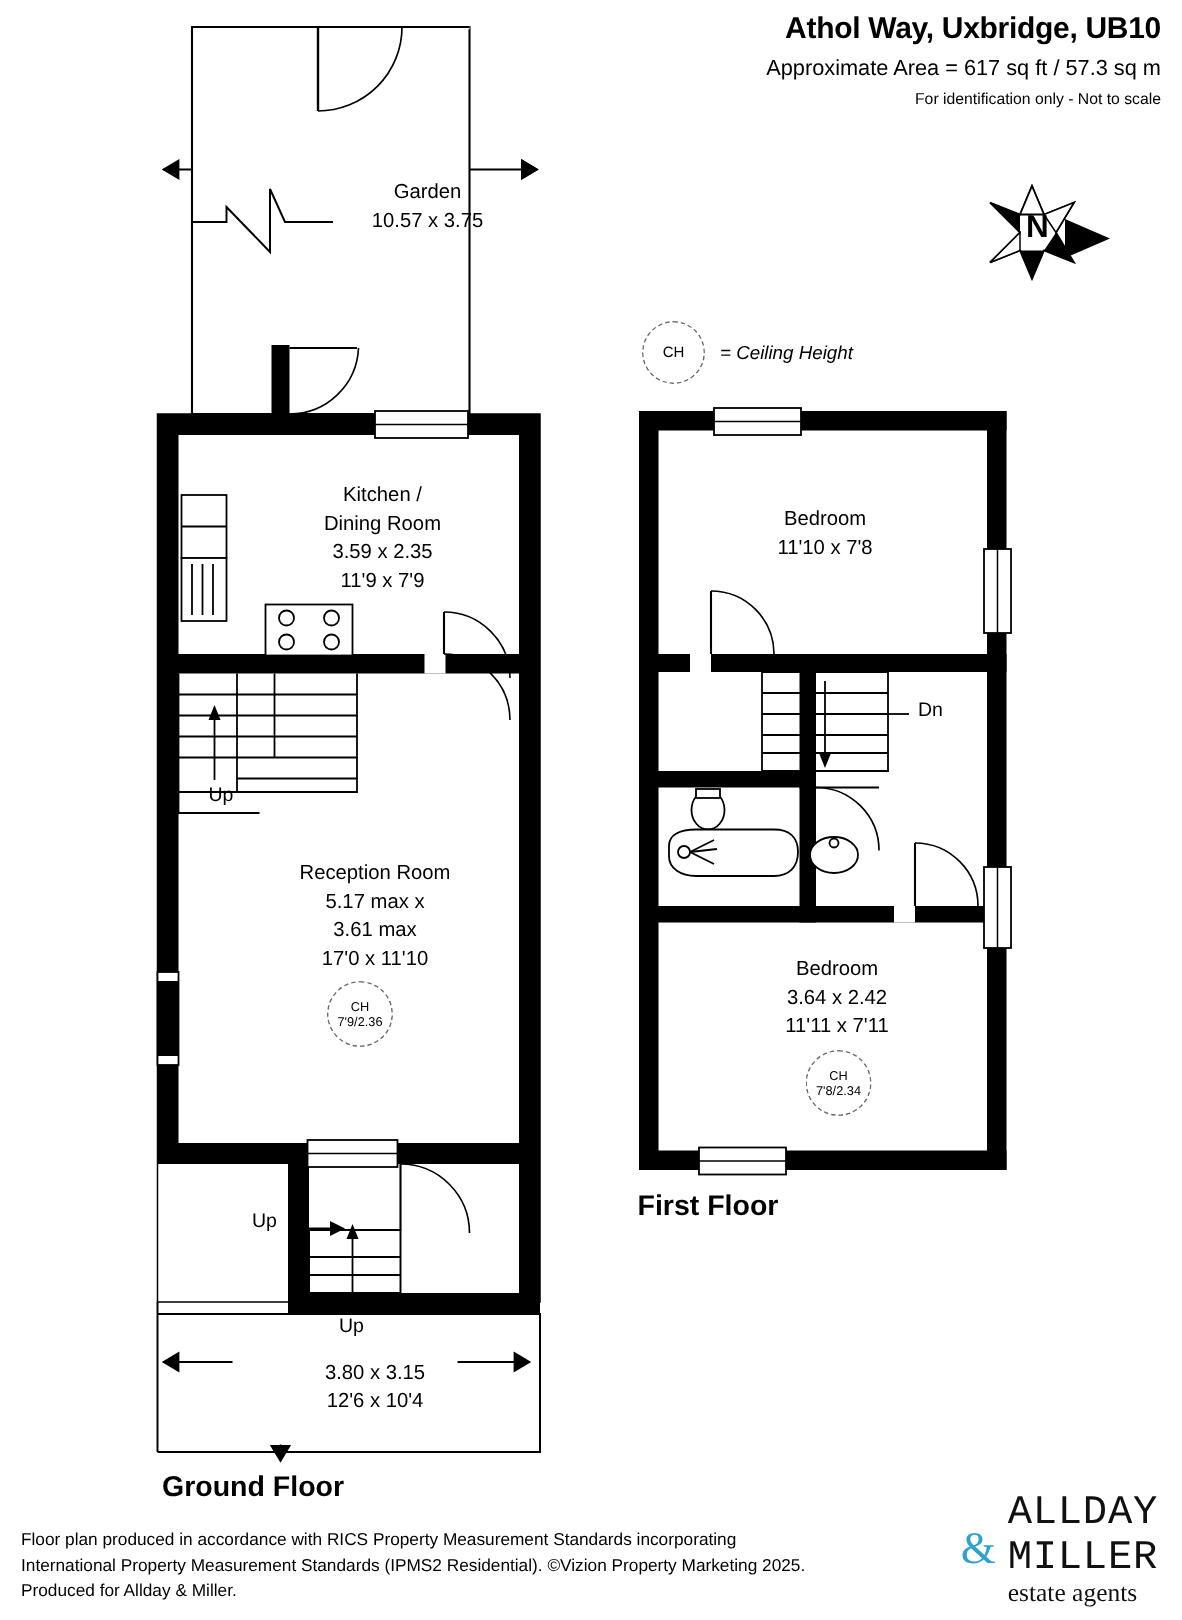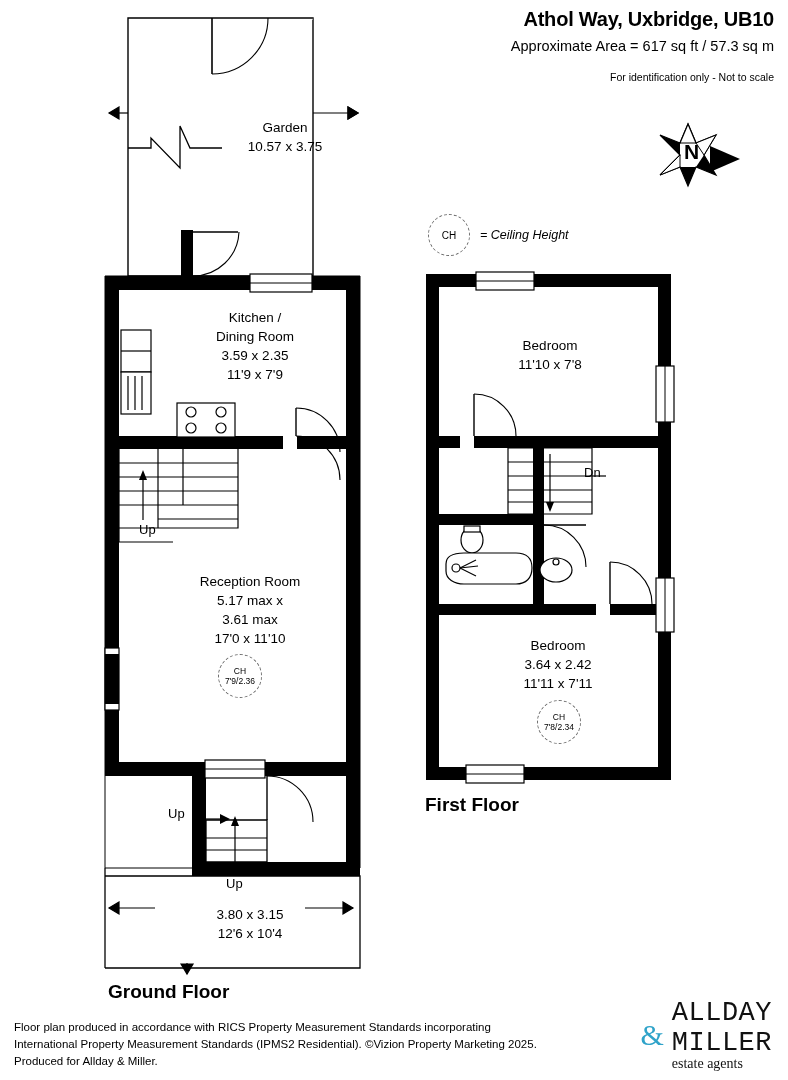--- a/index.html
+++ b/index.html
@@ -10,21 +10,21 @@
     color:#000000;
     position:relative;
     overflow:hidden;
   }
   .abs{position:absolute;}
 
   
   #header{ right:14px; top:8px; text-align:right; }
   #title{ font-size:20px; font-weight:bold; letter-spacing:-0.2px;}
   #area{ font-size:14.5px; margin-top:7px;}
-  #idonly{ font-size:10.5px; margin-top:17px;}
+  #idonly{ font-size:10.5px; margin-top:6px;}
 
   
   .floor-label{font-size:19px;font-weight:bold;}
 
   
   .room{font-size:13.5px;line-height:19px;text-align:center;}
   .small-note{font-size:11.5px;}
 
   
   .ch{
@@ -38,21 +38,21 @@
   .ch-legend{
     width:40px;height:40px;border:1px dashed #6b6b6b;border-radius:50%;
     display:flex;align-items:center;justify-content:center;font-size:10px;background:#fff;
   }
   #ch-legend-text{font-size:12.5px;font-style:italic;}
 
   
   #footer{left:14px;bottom:10px;font-size:11.5px;line-height:17px;}
   #logo{right:16px;bottom:8px;text-align:left;}
   #logo .l1{font-size:27px;letter-spacing:.5px;font-family:Liberation Mono, monospace;color:#111;}
-  #logo .l2{font-size:14px;font-family:"Liberation Serif",serif;color:#111;margin-top:-2px;}
+  #logo .l2{font-size:17px;font-family:"Liberation Serif",serif;color:#111;margin-top:-2px;}
   #logo .amp{font-family:"Liberation Serif",serif;font-size:30px;color:#2fa3c9;}
   .logo-row{display:flex;align-items:center;gap:8px;}
 
   svg{display:block;}
 </style>
 </head>
 <body>
 
 <div class="abs" id="header">
   <div id="title">Athol Way, Uxbridge, UB10</div>
@@ -270,21 +270,21 @@
     <ellipse cx="136" cy="302" rx="16" ry="12" fill="#ffffff"></ellipse>
     <circle cx="136" cy="294" r="3"></circle>
   </g>
 </svg>
 
 <div class="abs room" style="left:190px;top:118px;width:190px;">
   <div>Garden</div>
   <div>10.57 x 3.75</div>
 </div>
 
-<div class="abs room" style="left:143px;top:308px;width:224px;">
+<div class="abs room" style="left:143px;top:320px;width:224px;">
   <div>Kitchen /</div>
   <div>Dining Room</div>
   <div>3.59 x 2.35</div>
   <div>11'9 x 7'9</div>
 </div>
 
 <div class="abs room" style="left:130px;top:572px;width:240px;">
   <div>Reception Room</div>
   <div>5.17 max x</div>
   <div>3.61 max</div>
@@ -311,21 +311,21 @@
   <div>11'11 x 7'11</div>
 </div>
 <div class="abs ch" style="left:537px;top:700px;">
   <div class="t">CH</div>
   <div class="v">7'8/2.34</div>
 </div>
 
 <div class="abs small-note" style="left:139px;top:522px;font-size:13px;">Up</div>
 <div class="abs small-note" style="left:168px;top:806px;font-size:13px;">Up</div>
 <div class="abs small-note" style="left:226px;top:876px;font-size:13px;">Up</div>
-<div class="abs small-note" style="left:584px;top:465px;font-size:13px;">Dn</div>
+<div class="abs small-note" style="left:612px;top:465px;font-size:13px;">Dn</div>
 
 <svg class="abs" style="left:196px;top:812px;" width="34" height="14" viewBox="0 0 34 14">
   <line x1="0" y1="7" x2="26" y2="7" stroke="#000" stroke-width="1.2"></line>
   <path d="M24 2 L34 7 L24 12 Z" fill="#000"></path>
 </svg>
 
 <div class="abs floor-label" style="left:108px;top:981px;">Ground Floor</div>
 <div class="abs floor-label" style="left:425px;top:794px;">First Floor</div>
 
 <div class="abs" id="footer">

